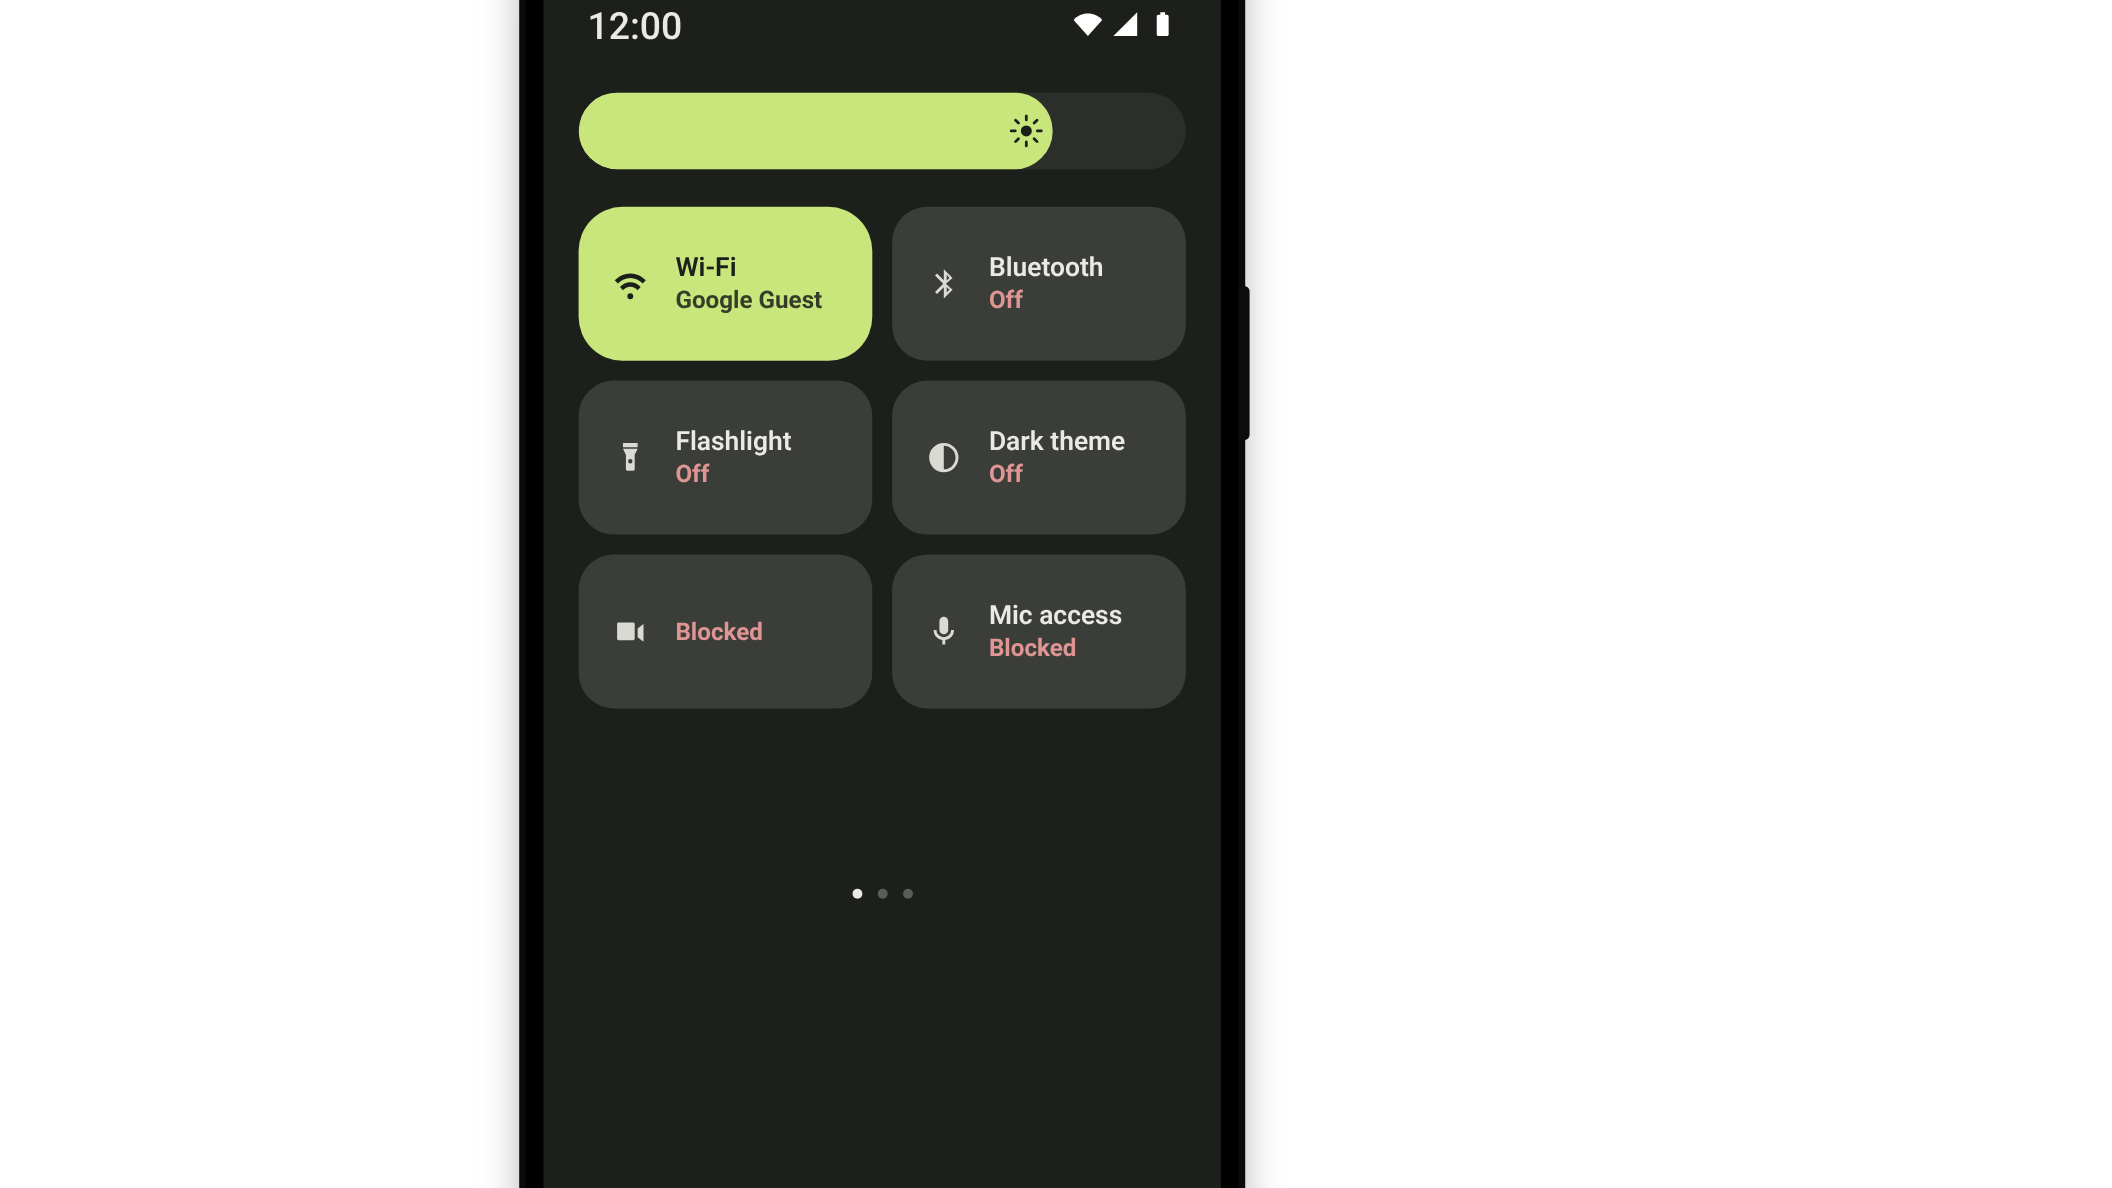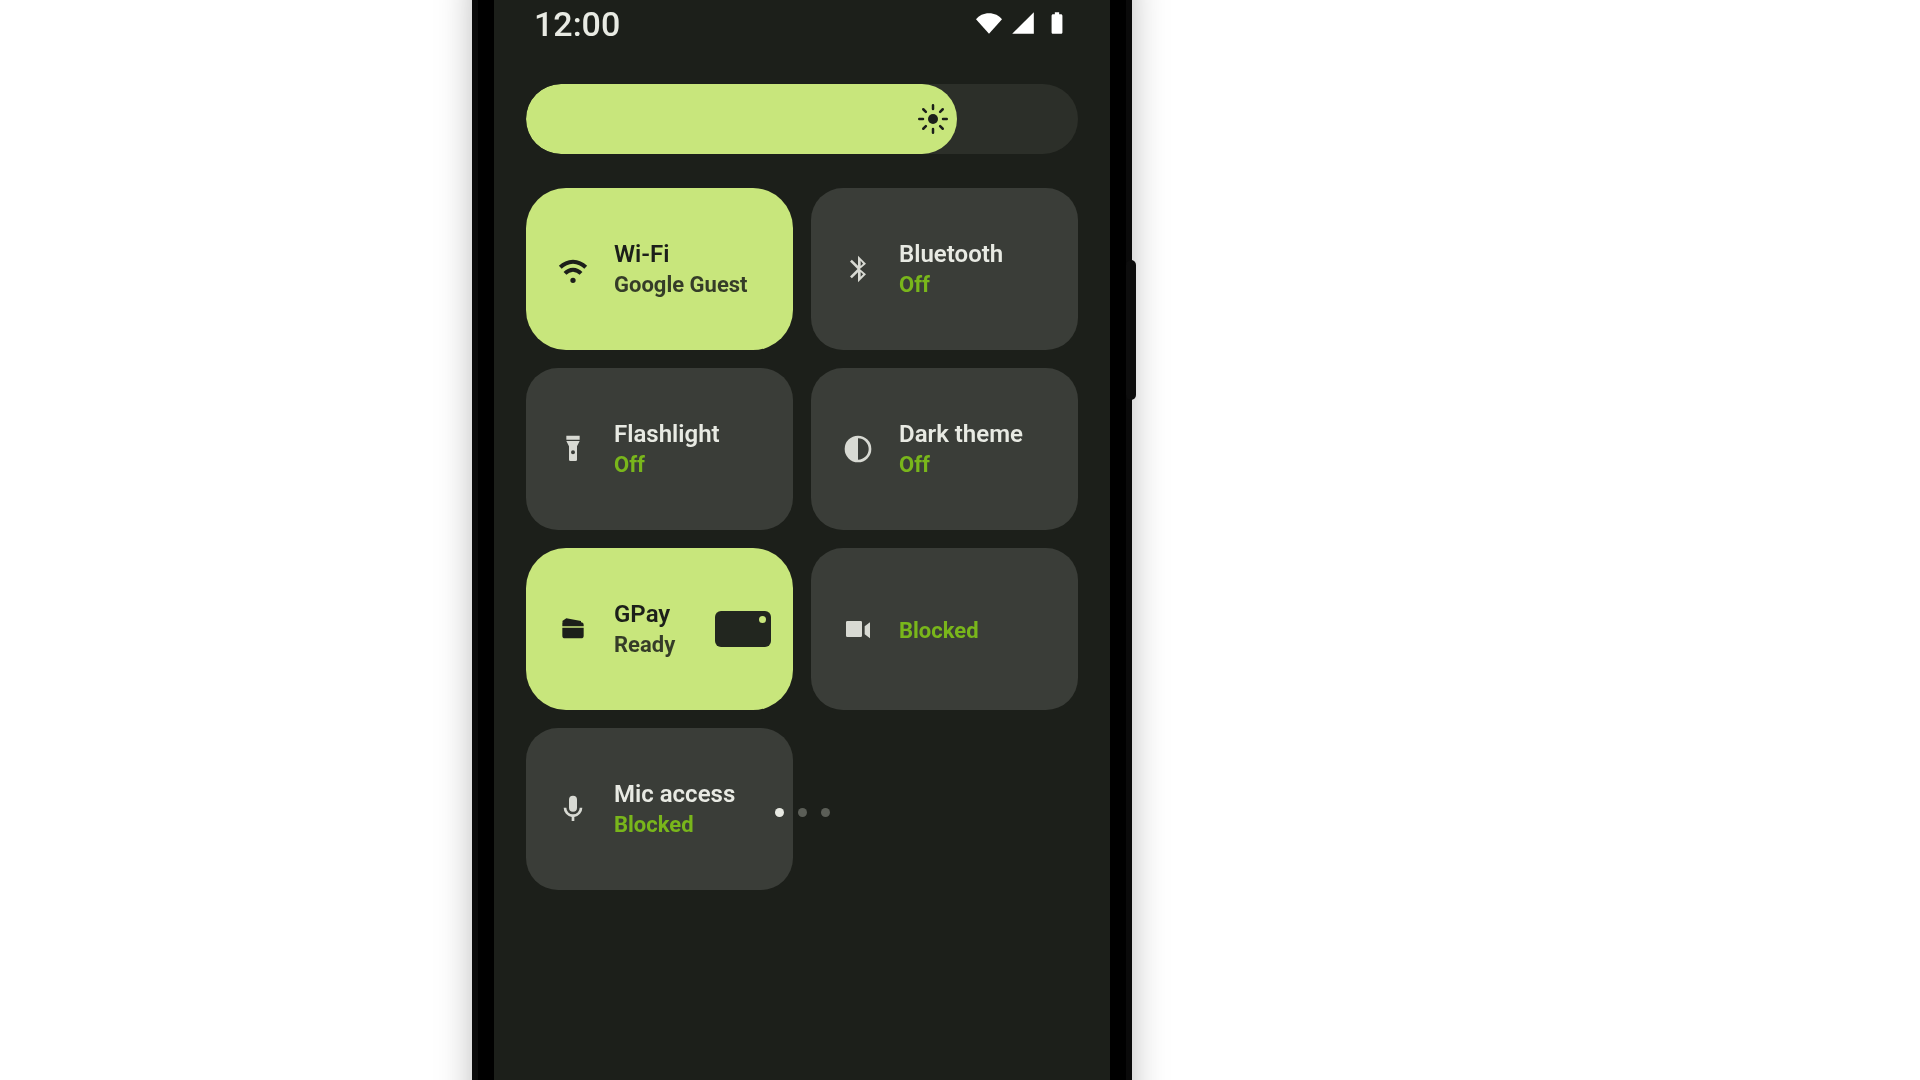--- a/index.html
+++ b/index.html
@@ -40,32 +40,32 @@
   
   .bright-wrap{position:absolute;left:32px;right:32px;top:158px;height:70px;display:flex;align-items:center;}
   .bright-track{position:relative;height:70px;width:100%;border-radius:40px;background:#2c2f29;overflow:hidden;}
   .bright-fill{position:absolute;left:0;top:0;bottom:0;border-radius:40px;background:var(--accent);}
   .bright-icon{position:absolute;top:50%;transform:translate(-50%,-50%);width:30px;height:30px;}
   .bright-icon svg{width:30px;height:30px;fill:#1c1f1a;}
 
   
   .grid{position:absolute;left:32px;right:32px;top:262px;display:grid;grid-template-columns:1fr 1fr;gap:18px;}
   .tile{
-    height:130px;border-radius:40px;display:flex;align-items:center;padding:16px 28px;gap:22px;position:relative;
+    height:130px;border-radius:40px;display:flex;align-items:center;padding:5px 28px;gap:22px;position:relative;
   }
   .tile.on{background:var(--accent);color:var(--ink-on);}
   .tile.off{background:var(--tile-off);color:var(--ink-off);border-radius:32px;}
   .tile .glyph{width:38px;height:38px;flex:0 0 38px;display:flex;align-items:center;justify-content:center;}
   .tile .glyph svg{width:32px;height:32px;}
   .tile.on .glyph svg{fill:var(--ink-on);}
   .tile.off .glyph svg{fill:#d8dad3;}
   .tile .text{display:flex;flex-direction:column;line-height:1.15;}
   .tile .title{font-size:24px;font-weight:600;}
   .tile .sub{font-size:22px;font-weight:700;opacity:.85;margin-top:4px;}
-  .tile.off .sub{color:#84cc16;}
+  .tile.off .sub{color:#fca5a5;}
   .tile .chev{position:absolute;right:26px;top:50%;transform:translateY(-50%);}
   .tile .chev svg{width:22px;height:22px;fill:#1c1f1a;}
   .tile .card{
     position:absolute;right:22px;top:50%;transform:translateY(-50%);
     width:56px;height:36px;border-radius:6px;background:#22261f;
   }
   .tile .card::after{content:"";position:absolute;right:5px;top:5px;width:7px;height:7px;border-radius:50%;background:#c8e67c;}
 
   
   .dots{position:absolute;left:0;right:0;top:882px;display:flex;justify-content:center;gap:14px;}
@@ -157,32 +157,20 @@
                 <circle cx="12" cy="12" r="9" fill="none" stroke="#d8dad3" stroke-width="2"></circle>
               </svg>
           </span>
           <span class="text">
             <span class="title">Dark theme</span>
             <span class="sub">Off</span>
           </span>
         </div>
 
 
-        <div class="tile on">
-          <span class="glyph">
-            <svg viewBox="0 0 24 24">
-                <path d="M4 7h14a2 2 0 012 2v1H4V7zm0 4h16v6a2 2 0 01-2 2H6a2 2 0 01-2-2v-6zm3-7l11 2v1H5a1 1 0 01-1-1l3-2z"></path>
-              </svg>
-          </span>
-          <span class="text">
-            <span class="title">GPay</span>
-            <span class="sub">Ready</span>
-          </span>
-          <span class="card"></span>
-        </div>
 
         <div class="tile off">
           <span class="glyph">
             <svg viewBox="0 0 24 24">
                 <path d="M4 6h10a1 1 0 011 1v10a1 1 0 01-1 1H4a1 1 0 01-1-1V7a1 1 0 011-1zm13 4l4-3v12l-4-3v-6z"></path>
               </svg>
           </span>
           <span class="text">
             <span class="sub">Blocked</span>
           </span>

